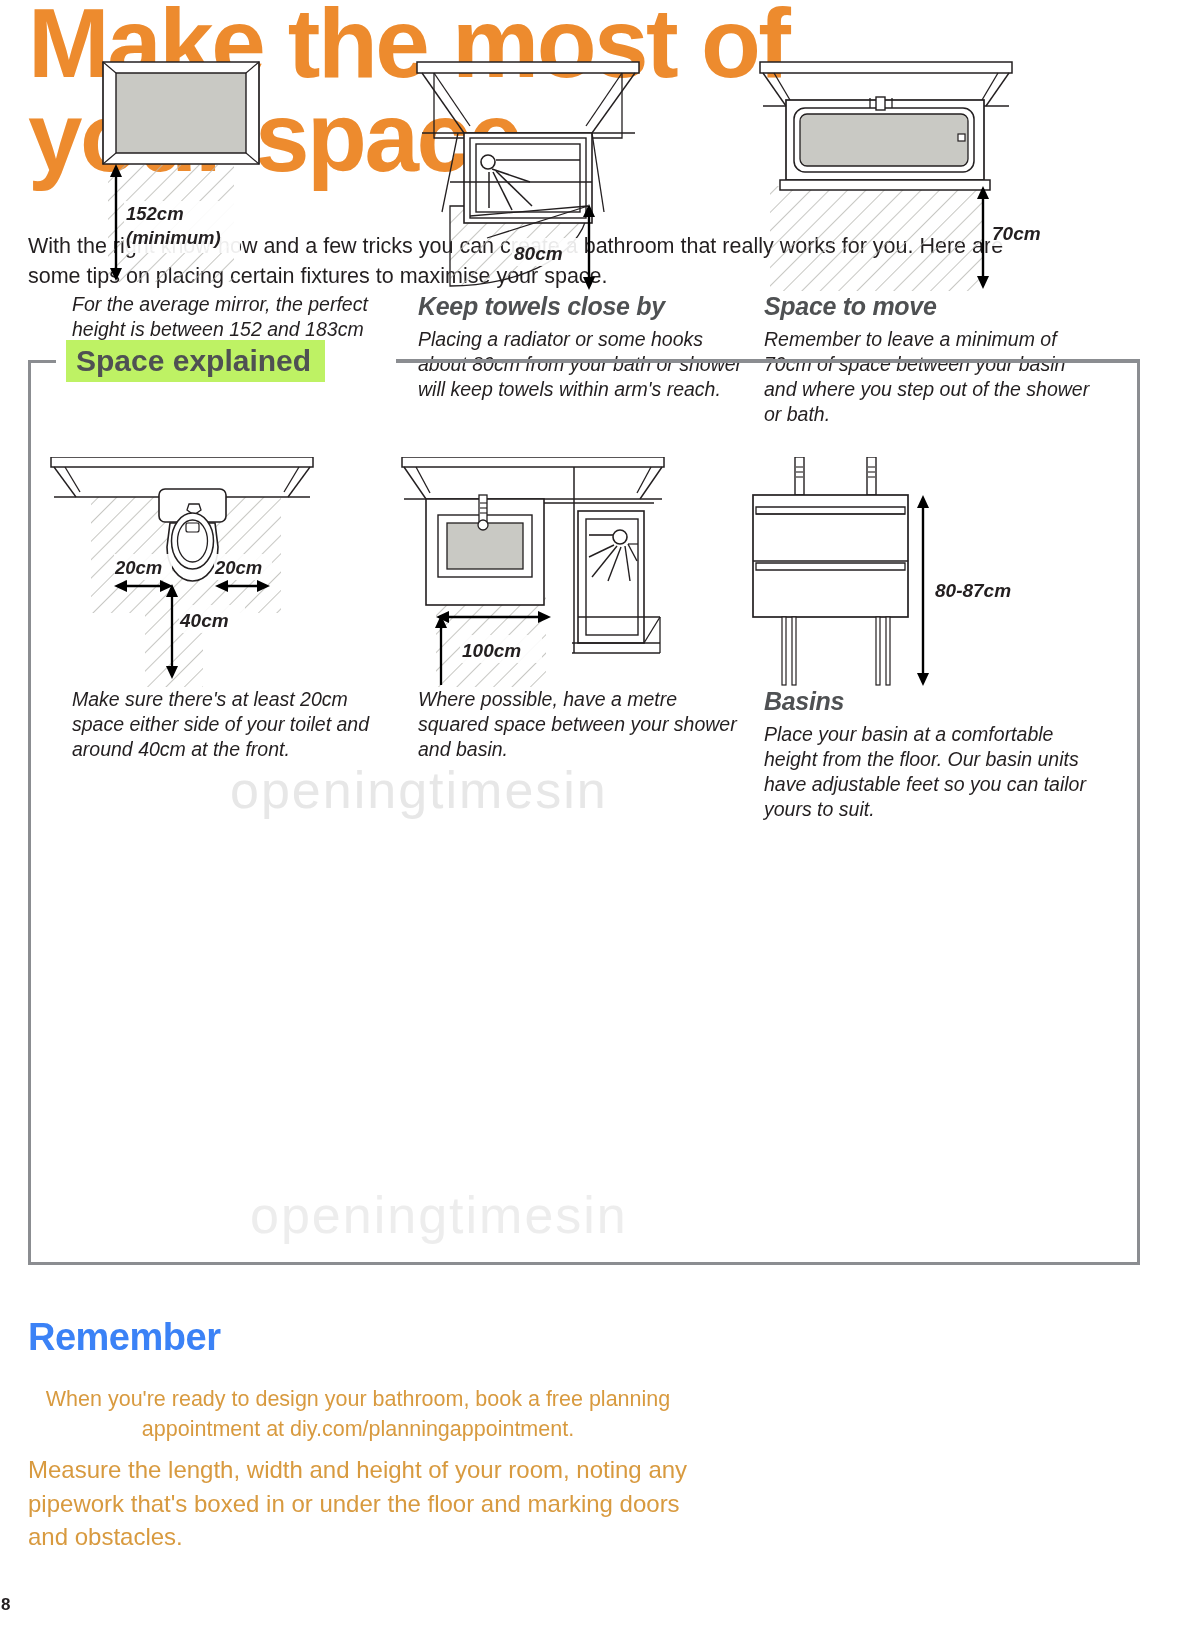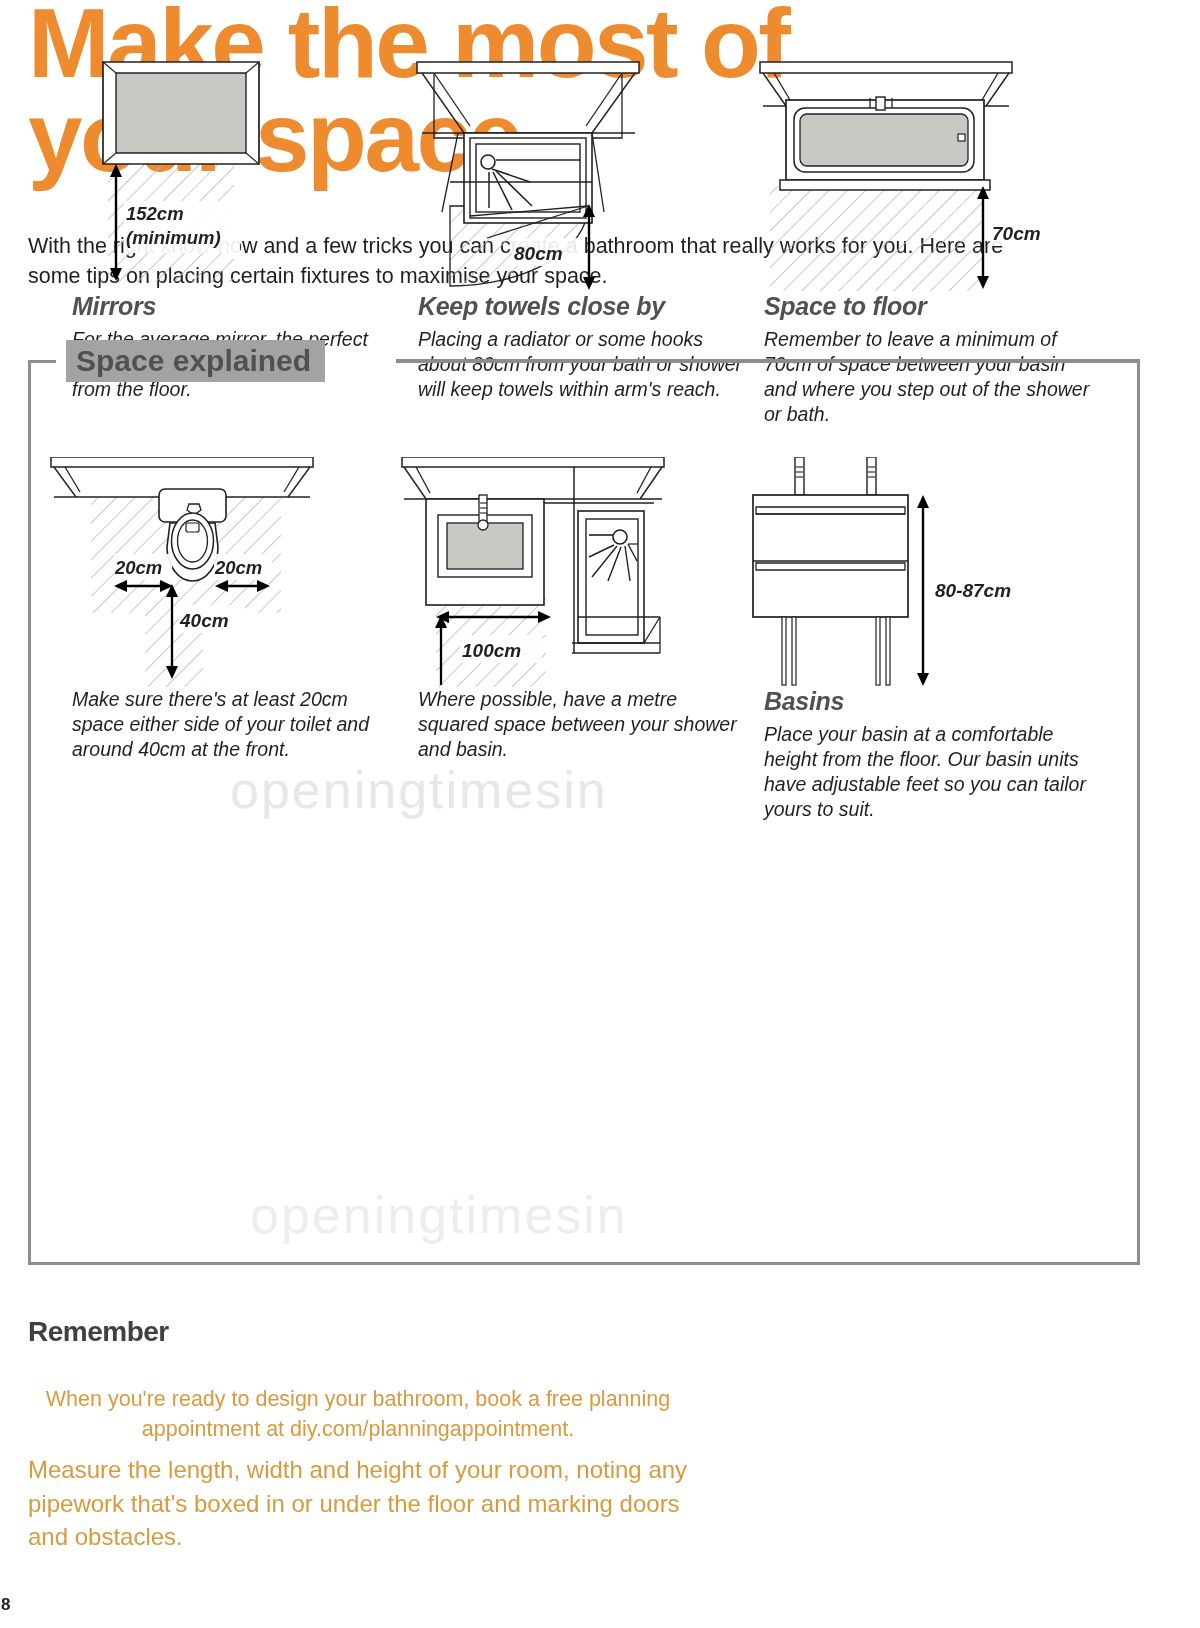--- a/index.html
+++ b/index.html
@@ -29,21 +29,21 @@
   
   .panel{
     position:absolute;left:28px;top:360px;
     width:1112px;height:905px;
     border:3px solid #8b8d91;
     box-sizing:border-box;
   }
   .panel-title{
     position:absolute;left:66px;top:340px;
     font-size:30px;font-weight:bold;color:#4f5153;
-    background:#a3a3a3;padding:0 14px 0 10px;
+    background:#bef264;padding:0 14px 0 10px;
     line-height:42px;z-index:3;
   }
   .panel-rule-mask{
     position:absolute;left:56px;top:346px;
     height:30px;width:340px;background:#ffffff;z-index:2;
   }
   .panel-rule{
     position:absolute;left:396px;top:359px;
     width:744px;height:4px;background:#8b8d91;z-index:2;
   }
@@ -78,21 +78,21 @@
   }
   .watermark2{
     position:absolute;left:250px;top:1185px;
     font-size:52px;color:#ededed;letter-spacing:2px;
     z-index:0;white-space:nowrap;
   }
 
   
   .remember-h{
     position:absolute;left:28px;top:1316px;
-    font-size:28px;font-weight:bold;color:#404040;
+    font-size:38px;font-weight:bold;color:#3b82f6;
     letter-spacing:-.5px;
   }
   .remember-p1{
     position:absolute;left:28px;top:1384px;width:660px;
     font-size:21.5px;line-height:1.40;color:#D89A3F;text-align:center;
   }
   .remember-p2{
     position:absolute;left:28px;top:1453px;width:680px;
     font-size:24px;line-height:1.40;color:#D89A3F;
   }
@@ -149,21 +149,20 @@
 
             <line x1="70" y1="110" x2="70" y2="215" stroke="#000" stroke-width="2.4"></line>
             <polygon points="70,104 64,117 76,117" fill="#000"></polygon>
             <polygon points="70,221 64,208 76,208" fill="#000"></polygon>
 
             <rect x="78" y="141" width="116" height="52" fill="#ffffff" opacity="0.92"></rect>
             <text x="80" y="160" font-family="'Liberation Sans',sans-serif" font-size="18.5" font-weight="bold" fill="#231f20">152cm</text>
             <text x="80" y="184" font-family="'Liberation Sans',sans-serif" font-size="18.5" font-weight="bold" fill="#231f20">(minimum)</text>
           </svg>
         </div>
-        <h3>Mirrors</h3>
         <p>For the average mirror, the perfect height is between 152 and 183cm from the floor.</p>
       </div>
 
       <div class="cell wide">
         <div class="art">
           <svg width="346" height="232" viewBox="0 0 346 232">
             <defs>
               <pattern id="hatchB" width="13" height="13" patternUnits="userSpaceOnUse" patternTransform="rotate(45)">
                 <line x1="0" y1="0" x2="0" y2="13" stroke="#b9b9b4" stroke-width="1.6"></line>
               </pattern>
@@ -247,21 +246,21 @@
             <rect x="220" y="74" width="7" height="7" fill="#ffffff" stroke="#231f20" stroke-width="1.2"></rect>
 
             <line x1="245" y1="133" x2="245" y2="222" stroke="#000" stroke-width="2.4"></line>
             <polygon points="245,126 239,139 251,139" fill="#000"></polygon>
             <polygon points="245,229 239,216 251,216" fill="#000"></polygon>
 
             <rect x="252" y="158" width="70" height="28" fill="#ffffff" opacity="0.9"></rect>
             <text x="254" y="180" font-family="'Liberation Sans',sans-serif" font-size="19" font-weight="bold" fill="#231f20">70cm</text>
           </svg>
         </div>
-        <h3>Space to floor</h3>
+        <h3>Space to move</h3>
         <p>Remember to leave a minimum of 70cm of space between your basin and where you step out of the shower or bath.</p>
       </div>
     </div>
 
     <div class="row row2">
 
       <div class="cell r2">
         <div class="art">
           <svg width="346" height="230" viewBox="0 0 346 230">
             <defs>

